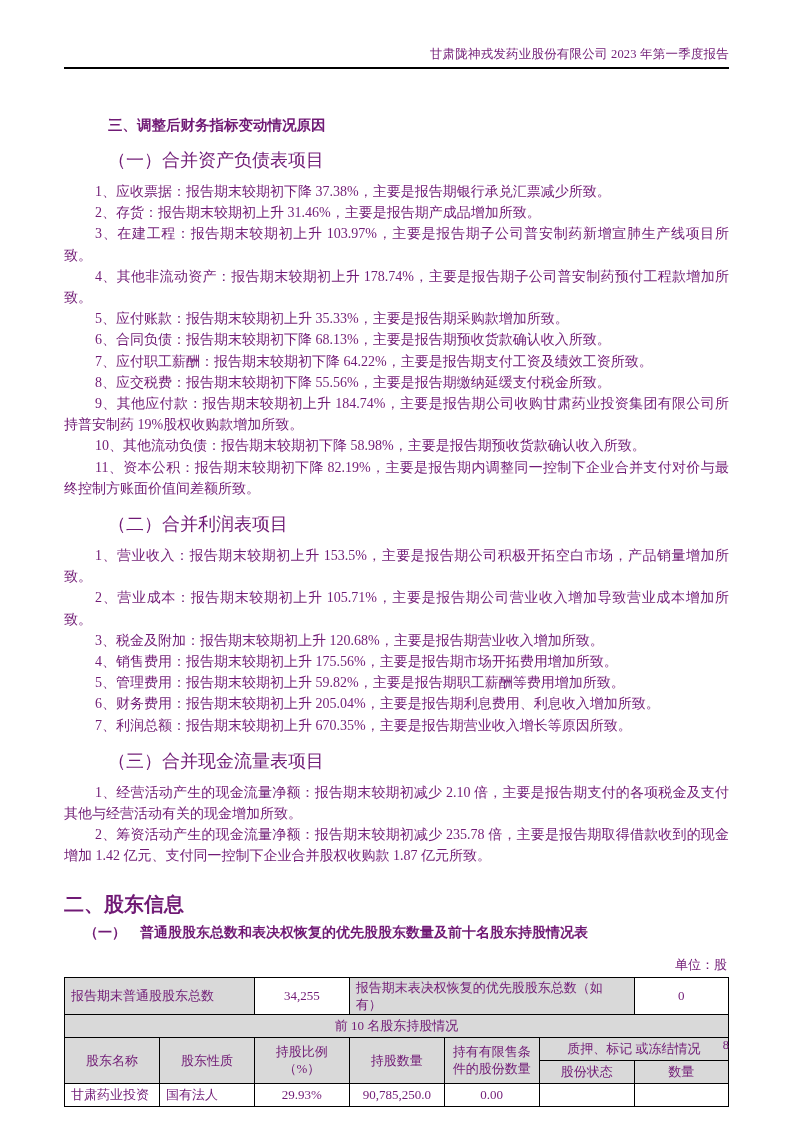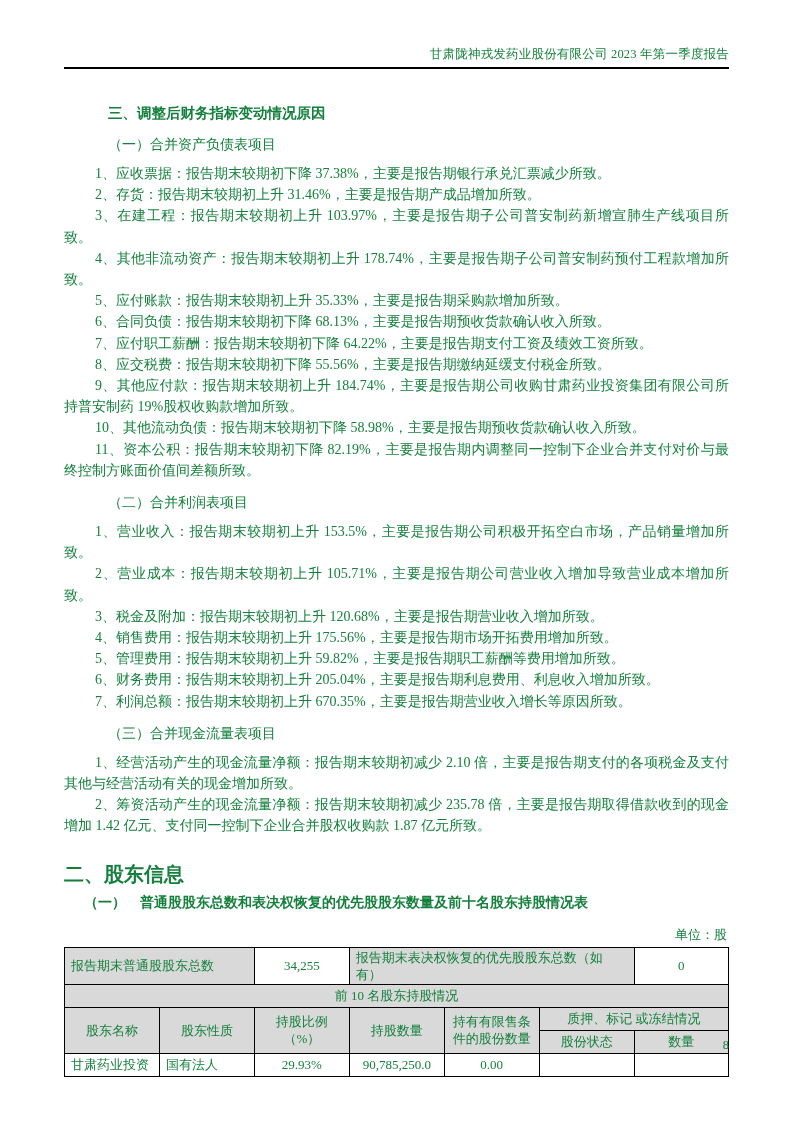--- a/index.html
+++ b/index.html
@@ -1,27 +1,27 @@
 <!DOCTYPE html>
 <html><head>
 <meta charset="utf-8">
 <style>
   html,body{margin:0;padding:0;background:#888;}
   .page{
     width:793px;height:1122px;margin:0 auto;background:#fff;
     box-sizing:border-box;padding:46px 64px 0 64px;position:relative;
-    font-family:"Liberation Serif","DejaVu Serif",serif;color:#15803d;
+    font-family:"Liberation Serif","DejaVu Serif",serif;color:#701a75;
     overflow:hidden;
   }
   .doc-header{padding-bottom:5px;}
   .doc-header .title{text-align:right;font-size:12.5px;letter-spacing:.2px;}
   .header-rule{border:none;border-top:2px solid #000;margin:4px 0 0 0;}
 
-  .sec-heading{font-size:14.5px;font-weight:bold;margin:30px 0 0 0;text-indent:44px;}
-  .sub-heading{font-size:14px;font-weight:normal;margin:13px 0 9px 0;text-indent:44px;}
+  .sec-heading{font-size:14.5px;font-weight:bold;margin:42px 0 0 0;text-indent:44px;}
+  .sub-heading{font-size:18px;font-weight:normal;margin:13px 0 9px 0;text-indent:44px;}
   p.item{font-size:14px;line-height:21.2px;margin:0;text-indent:31px;text-align:justify;}
 
   .sec2-heading{font-size:20px;font-weight:bold;margin:24px 0 0 0;}
   .sec2-sub{font-size:14px;font-weight:bold;margin:6px 0 0 0;text-indent:20px;}
   .unit-label{text-align:right;font-size:13px;margin:14px 2px 3px 0;}
 
   table.holders{width:100%;border-collapse:collapse;table-layout:fixed;font-size:13px;}
   table.holders td{border:1px solid #000;padding:1px 6px;height:20px;overflow:hidden;line-height:17px;}
   td.gray{background:#d9d9d9;}
   td.banner{background:#d9d9d9;text-align:center;}

